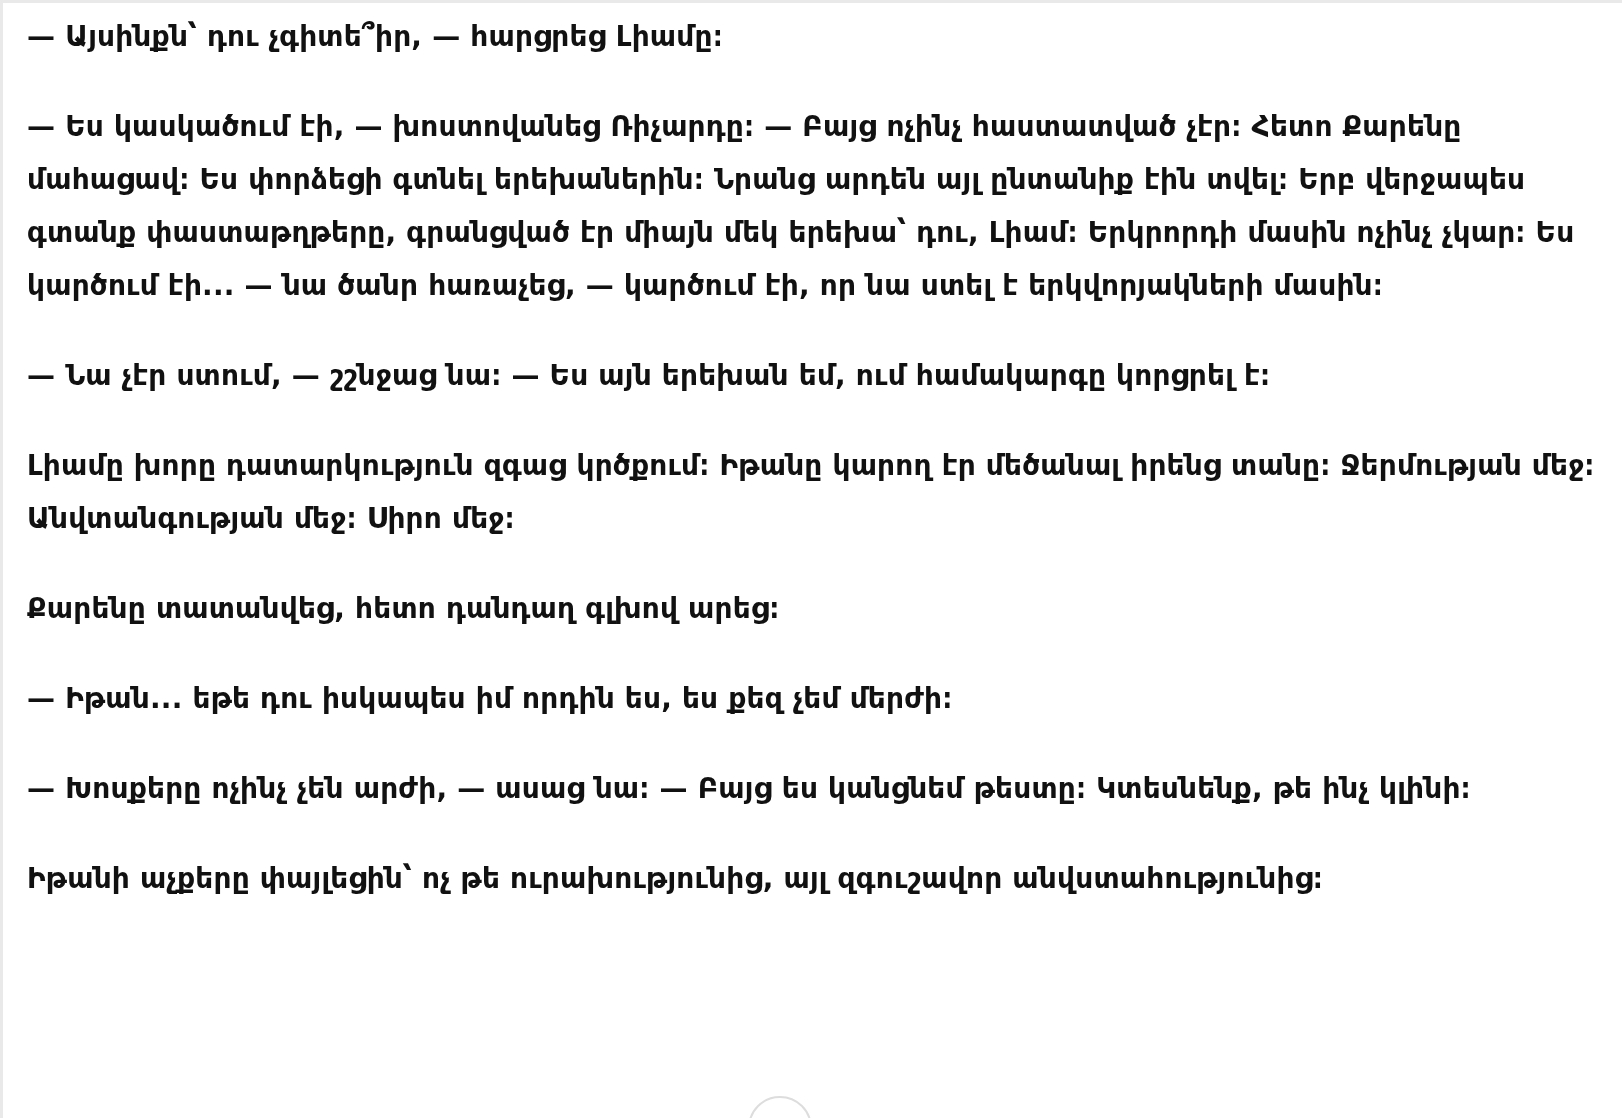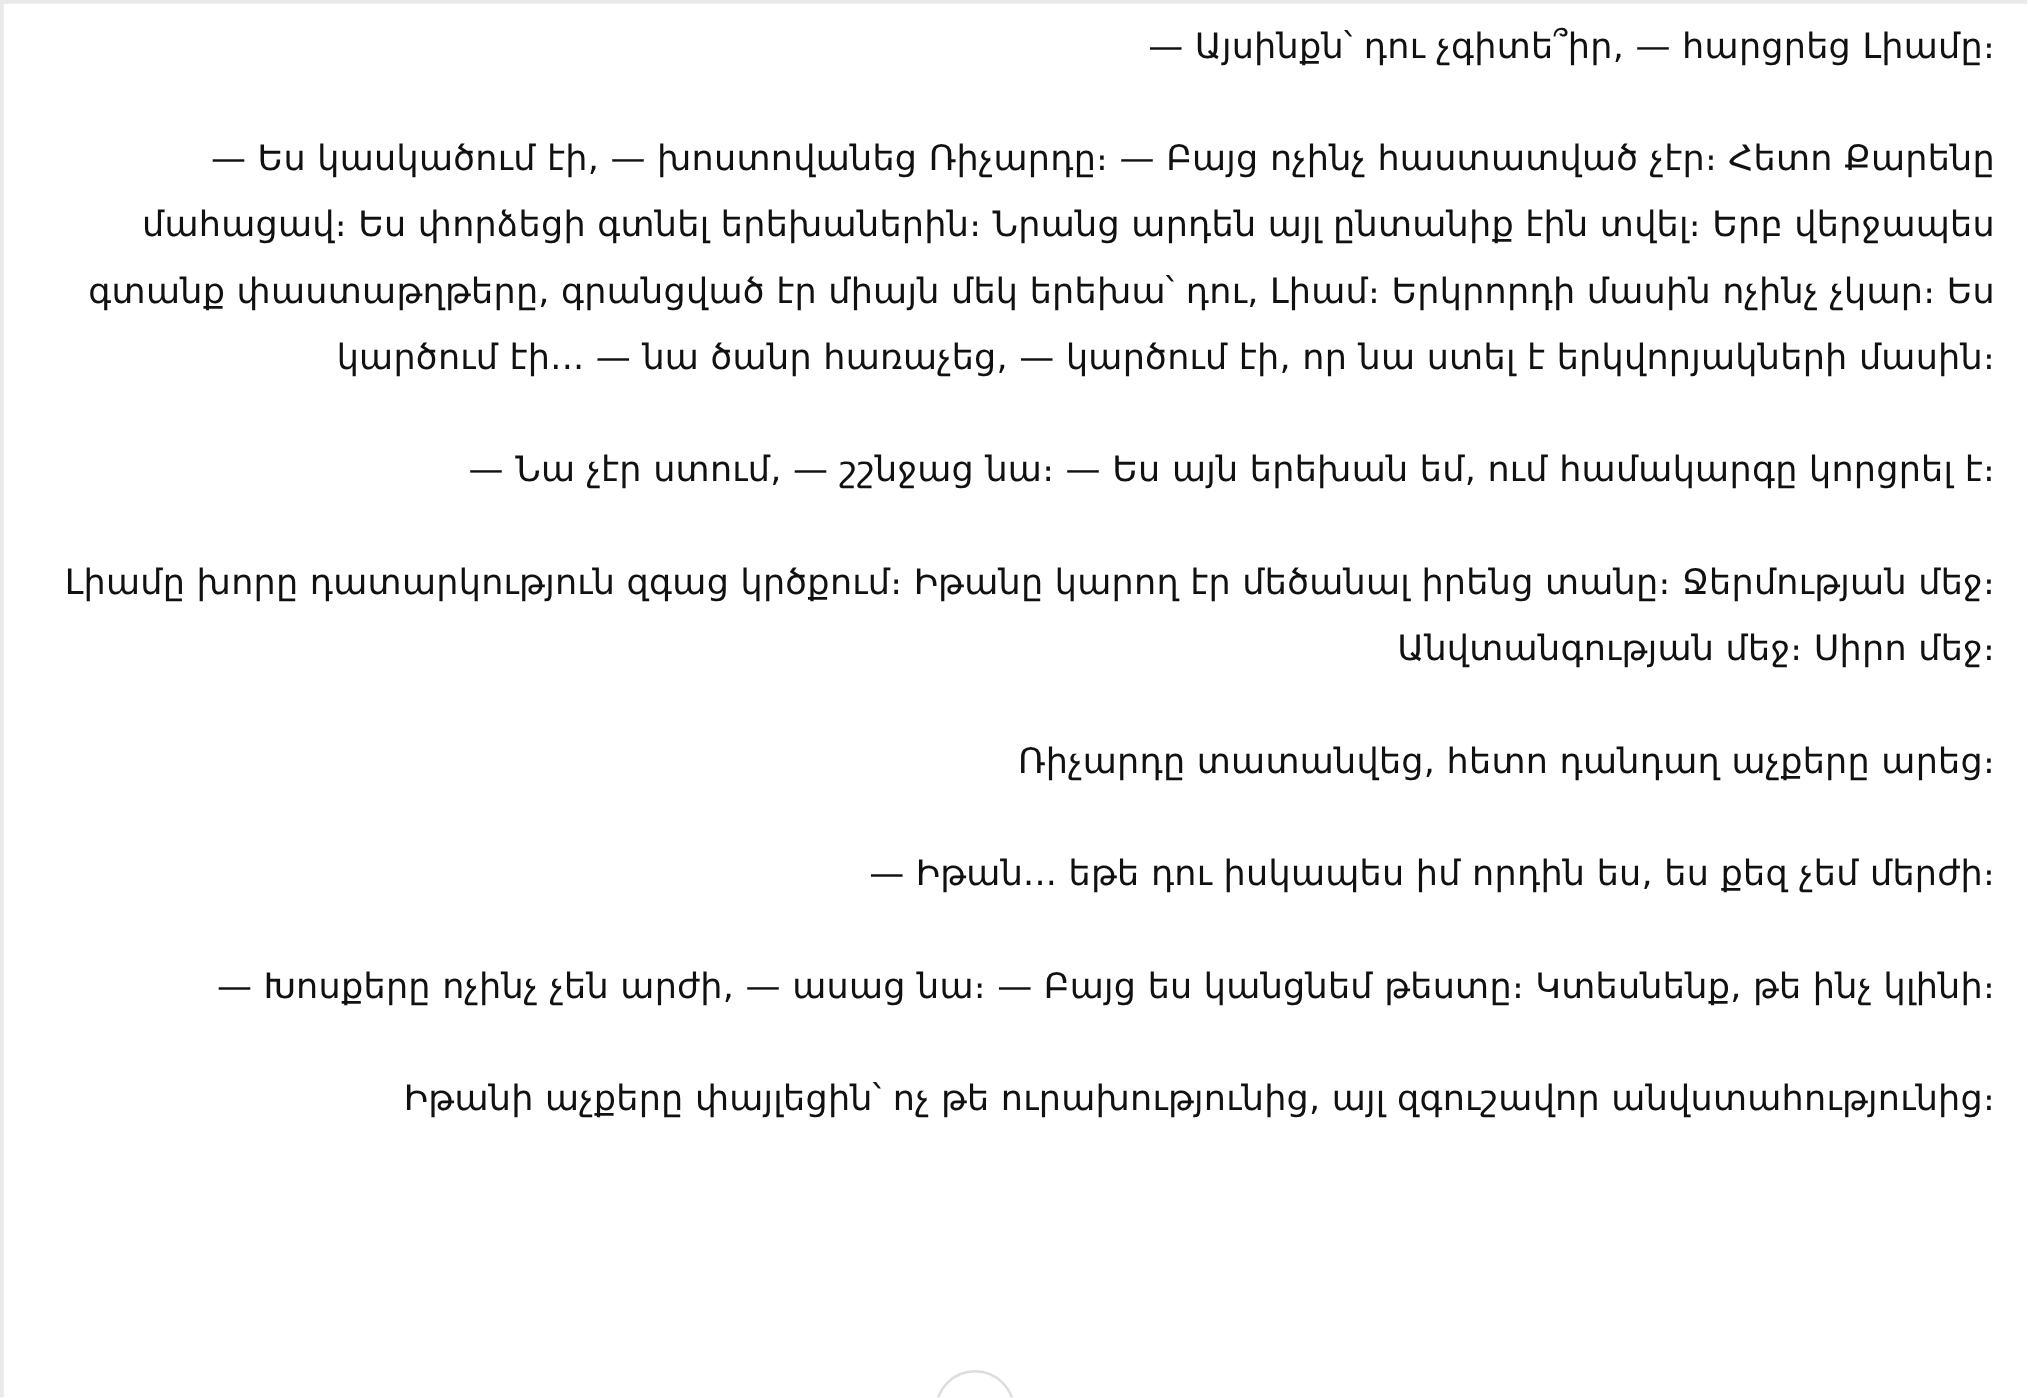--- a/index.html
+++ b/index.html
@@ -22,22 +22,21 @@
   }
   .content {
     position: relative;
     padding: 10px 26px 0 27px;
     font-size: 28px;
     line-height: 53px;
     letter-spacing: 0.2px;
   }
   .content p {
     margin: 0 0 37px 0;
-    font-weight: 400;
-    text-align: right;
+    font-weight: 700;
   }
   .scroll-fab {
     position: absolute;
     left: 748px;
     top: 1096px;
     width: 64px;
     height: 64px;
     border-radius: 50%;
     background: #ffffff;
     border: 2px solid #dddddd;
@@ -47,21 +46,21 @@
 </head>
 <body>
 
 <div class="page-frame"></div>
 
 <main class="content">
     <p>— Այսինքն՝ դու չգիտե՞իր, — հարցրեց Լիամը։</p>
     <p>— Ես կասկածում էի, — խոստովանեց Ռիչարդը։ — Բայց ոչինչ հաստատված չէր։ Հետո Քարենը մահացավ։ Ես փորձեցի գտնել երեխաներին։ Նրանց արդեն այլ ընտանիք էին տվել։ Երբ վերջապես գտանք փաստաթղթերը, գրանցված էր միայն մեկ երեխա՝ դու, Լիամ։ Երկրորդի մասին ոչինչ չկար։ Ես կարծում էի... — նա ծանր հառաչեց, — կարծում էի, որ նա ստել է երկվորյակների մասին։</p>
     <p>— Նա չէր ստում, — շշնջաց նա։ — Ես այն երեխան եմ, ում համակարգը կորցրել է։</p>
     <p>Լիամը խորը դատարկություն զգաց կրծքում։ Իթանը կարող էր մեծանալ իրենց տանը։ Ջերմության մեջ։ Անվտանգության մեջ։ Սիրո մեջ։</p>
-    <p>Ռիչարդը տատանվեց, հետո դանդաղ աչքերը արեց։</p>
+    <p>Քարենը տատանվեց, հետո դանդաղ գլխով արեց։</p>
     <p>— Իթան... եթե դու իսկապես իմ որդին ես, ես քեզ չեմ մերժի։</p>
     <p>— Խոսքերը ոչինչ չեն արժի, — ասաց նա։ — Բայց ես կանցնեմ թեստը։ Կտեսնենք, թե ինչ կլինի։</p>
     <p>Իթանի աչքերը փայլեցին՝ ոչ թե ուրախությունից, այլ զգուշավոր անվստահությունից։</p>
   </main>
 
 <div class="scroll-fab">
   <span></span>
 </div>
 
 </body></html>

